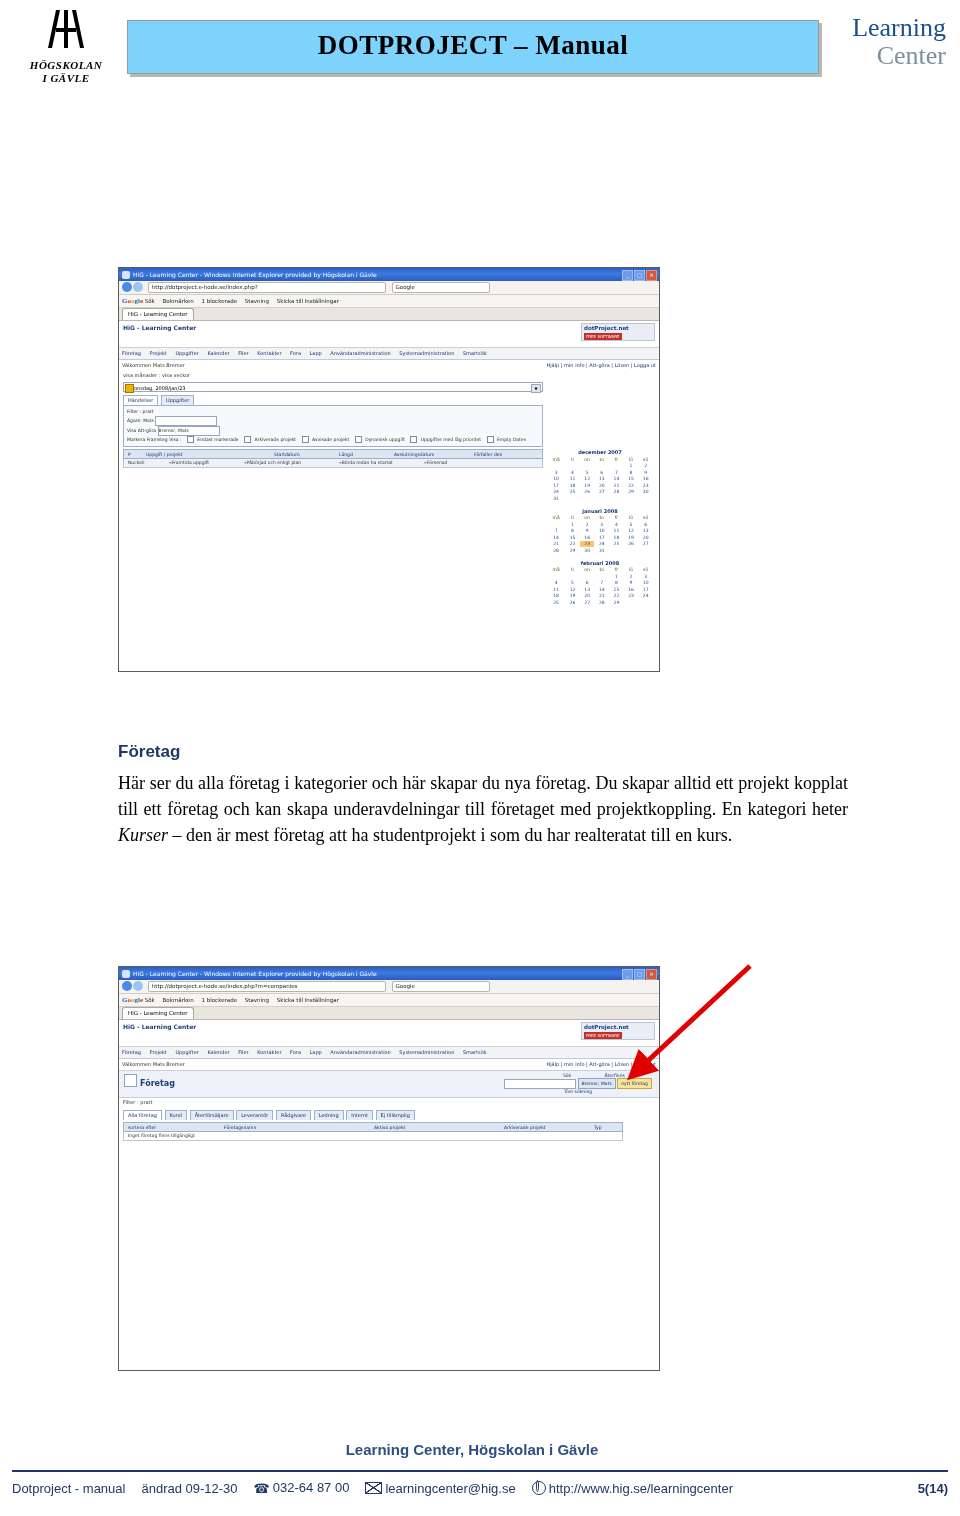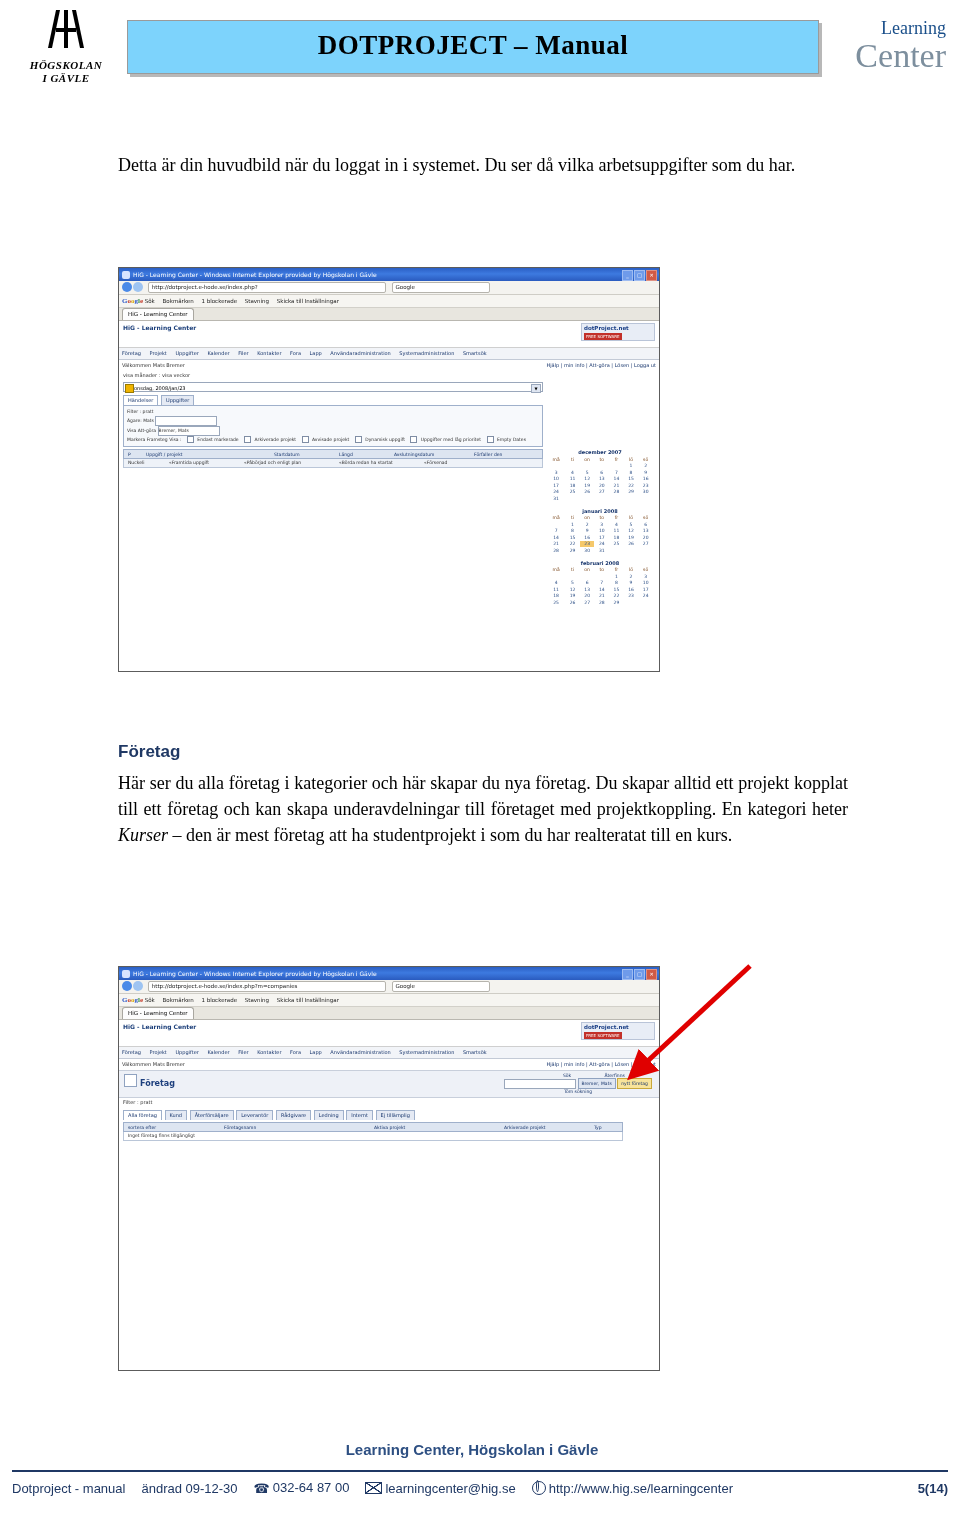--- a/index.html
+++ b/index.html
@@ -75,22 +75,22 @@
   }
   .lc-logo {
     position: absolute;
     right: 14px;
     top: 14px;
     text-align: right;
     color: #1a4f8a;
     font-family: "Liberation Serif", serif;
     line-height: 28px;
   }
-  .lc-logo .l1 { font-size: 18px; }
-  .lc-logo .l2 { font-size: 34px; color: #7d8f9e; }
+  .lc-logo .l1 { font-size: 26px; }
+  .lc-logo .l2 { font-size: 26px; color: #7d8f9e; }
 
   
   .content {
     position: absolute;
     left: 118px;
     top: 152px;
     width: 730px;
   }
   h2.section {
     font-family: "Liberation Sans", sans-serif;
@@ -671,21 +671,20 @@
     <div class="title-bar-text">DOTPROJECT – Manual</div>
   </div>
 
   <div class="lc-logo">
     <div class="l1">Learning</div>
     <div class="l2">Center</div>
   </div>
 </div>
 
 <div class="content">
-  <p class="body">Detta är din huvudbild när du loggat in i systemet. Du ser då vilka arbetsuppgifter som du har.</p>
 </div>
 
 <div class="shot shot-1">
   <div class="ie-title">
     <span class="ie-ico"></span>
     <span>HiG - Learning Center - Windows Internet Explorer provided by Högskolan i Gävle</span>
     <span class="winbtns">
       <span>_</span>
       <span>□</span>
       <span class="close">✕</span>

